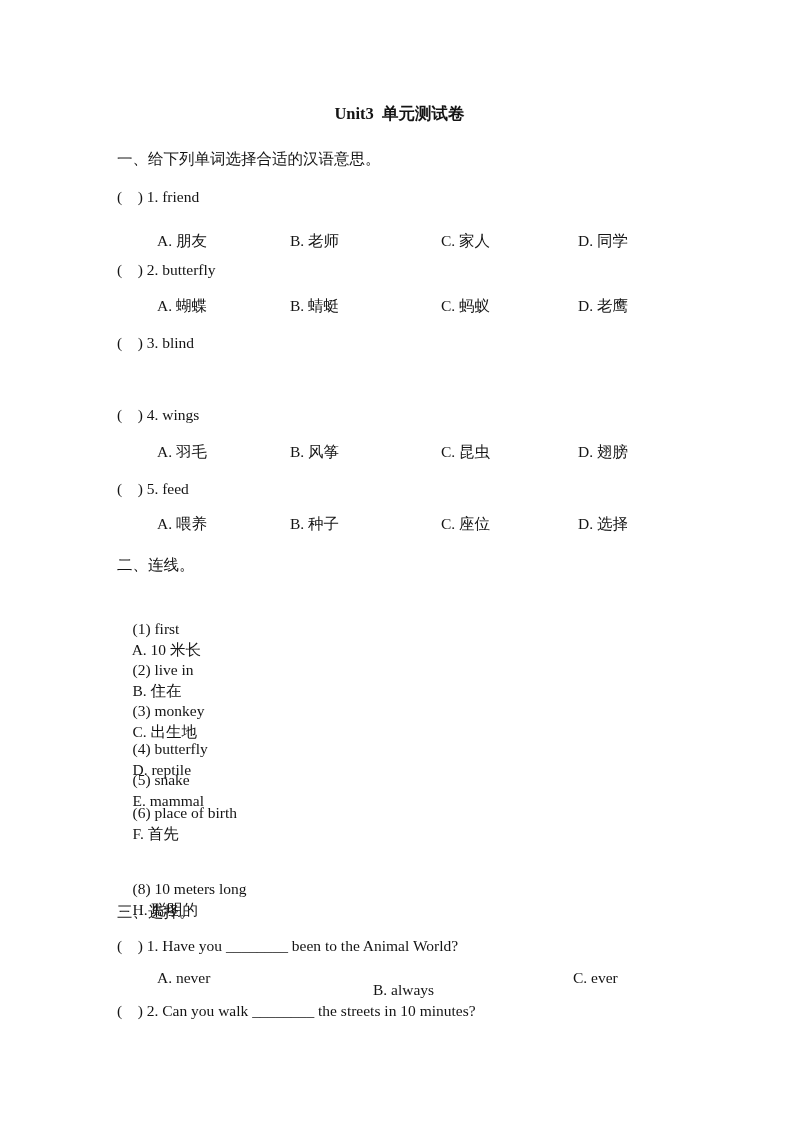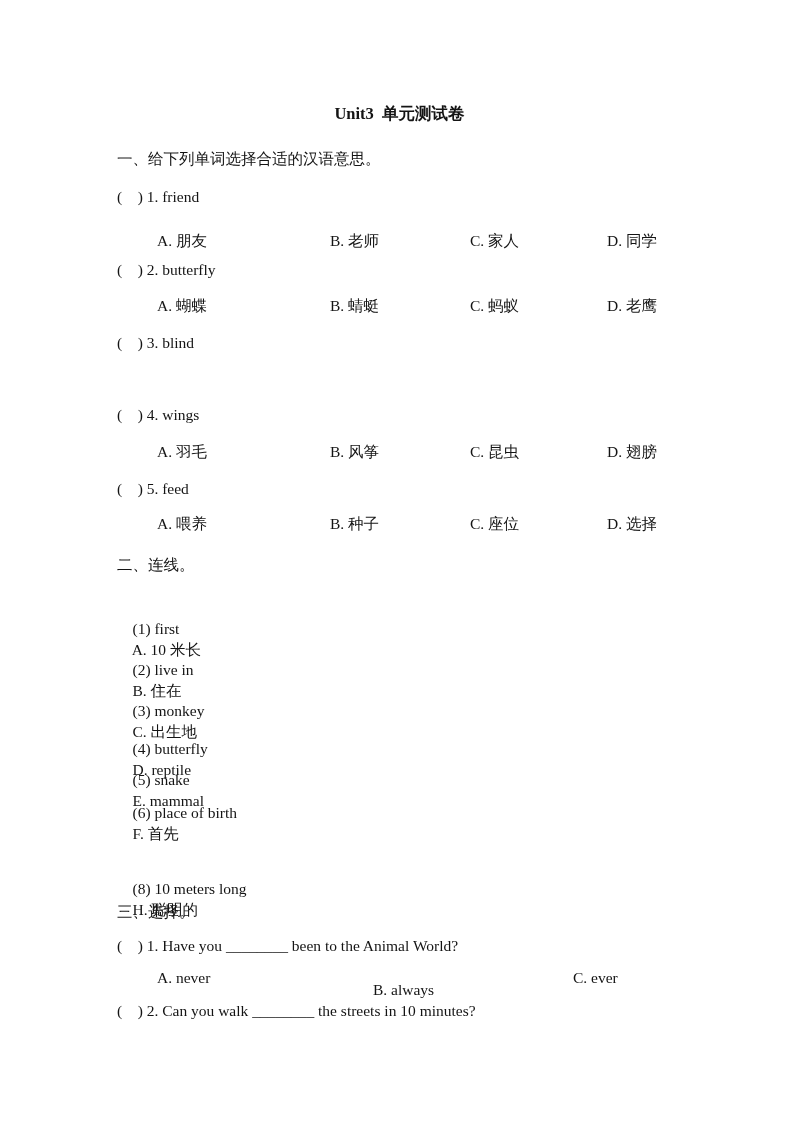--- a/index.html
+++ b/index.html
@@ -26,22 +26,22 @@
     left: 0;
     width: 100%;
     text-align: center;
     font-weight: bold;
     font-size: 16.5px;
     white-space: pre;
     line-height: 22px;
   }
   .opts4 { left: 157px; display: flex; }
   .opts4 span:nth-child(1) { width: 133px; }
-  .opts4 span:nth-child(2) { width: 140px; margin-left: 40px; }
-  .opts4 span:nth-child(3) { width: 137px; }
+  .opts4 span:nth-child(2) { width: 140px; }
+  .opts4 span:nth-child(3) { width: 137px; margin-left: 11px; }
   .opts3 { left: 157px; display: flex; }
   .opts3 span:nth-child(1) { width: 216px; }
   .opts3 span:nth-child(2) { width: 200px; margin-top: 12px; }
   .match .mL { display: inline-block; width: 341px; }
 </style>
 </head>
 <body>
 
 <div class="page">
 

